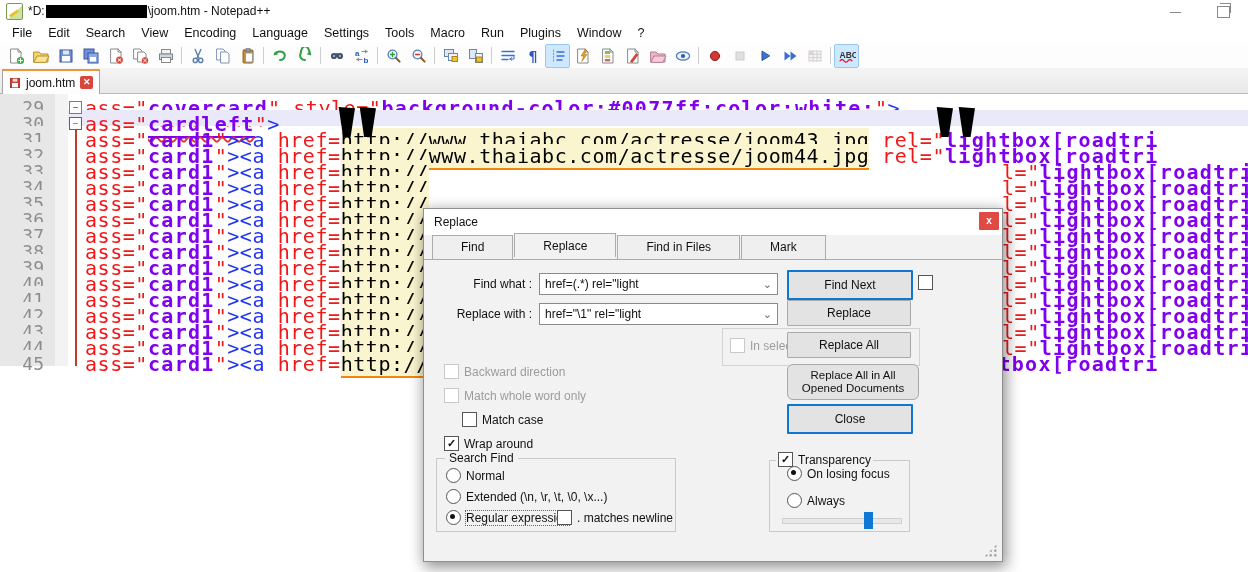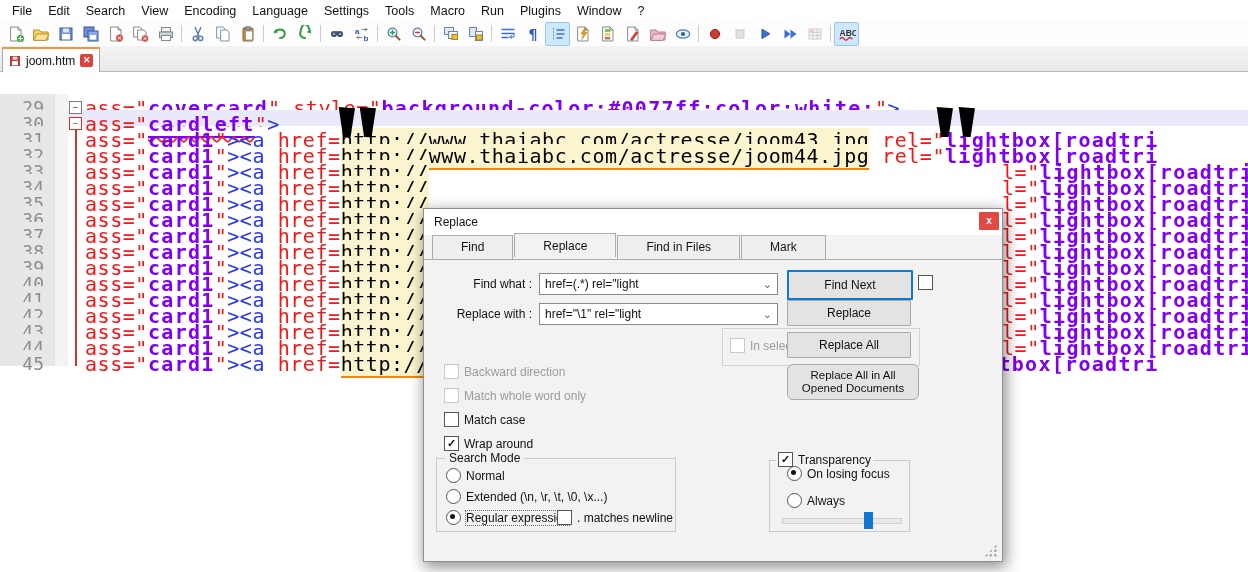--- a/index.html
+++ b/index.html
@@ -86,20 +86,28 @@
   .grip{position:absolute;right:5px;bottom:4px;width:13px;height:13px;
     background:radial-gradient(#9a9a9a 1.2px,transparent 1.3px);background-size:4.5px 4.5px;
     clip-path:polygon(100% 0,100% 100%,0 100%);}
   .insel-frame{position:absolute;border:1px solid #d2d2d2;}
 </style>
 </head>
 <body>
 
 <div class="window">
 
+  <div class="titlebar">
+    <span class="npp-icon"></span>
+    <span><span>*D:</span><span class="redact-title"></span><span>\joom.htm - Notepad++</span></span>
+    <div class="winbtns">
+      <span class="minbtn"></span>
+      <span class="restorebtn"></span>
+    </div>
+  </div>
 
   <div class="menubar" id="menubar">
       <span class="menu-item">File</span>
       <span class="menu-item">Edit</span>
       <span class="menu-item">Search</span>
       <span class="menu-item">View</span>
       <span class="menu-item">Encoding</span>
       <span class="menu-item">Language</span>
       <span class="menu-item">Settings</span>
       <span class="menu-item">Tools</span>
@@ -524,33 +532,34 @@
       <div class="dbtn" style="left:363px;top:72px;width:122px;height:24px;">Replace All</div>
 
       <div class="cbx disabled" style="left:20px;top:104px;">
         <span class="box"></span>
           <span>Backward direction</span>
       </div>
       <div class="cbx disabled" style="left:20px;top:128px;">
         <span class="box"></span>
           <span>Match whole word only</span>
       </div>
-      <div class="cbx" style="left:20px;top:152px;">
+      <div class="cbx" style="left:38px;top:152px;">
         <span class="box"></span>
           <span>Match case</span>
       </div>
       <div class="cbx checked" style="left:20px;top:176px;">
         <span class="box"></span>
           <span>Wrap around</span>
       </div>
 
       <div class="dbtn" style="left:363px;top:104px;width:122px;height:34px;font-size:11.5px;line-height:1.15;padding:0 4px;border-radius:6px;">Replace All in All Opened Documents</div>
+      <div class="dbtn focus" style="left:363px;top:144px;width:122px;height:26px;">Close</div>
 
       <div class="grp" style="left:12px;top:198px;width:238px;height:72px;">
-        <span class="legend">Search Mode</span>
+        <span class="legend">Search Find</span>
       </div>
       <div class="rad" style="left:22px;top:208px;">
         <span class="cir"></span>
           <span class="lbl">Normal</span>
       </div>
       <div class="rad" style="left:22px;top:229px;">
         <span class="cir"></span>
           <span class="lbl">Extended (\n, \r, \t, \0, \x...)</span>
       </div>
       <div class="rad selected focusdot" style="left:22px;top:250px;">

